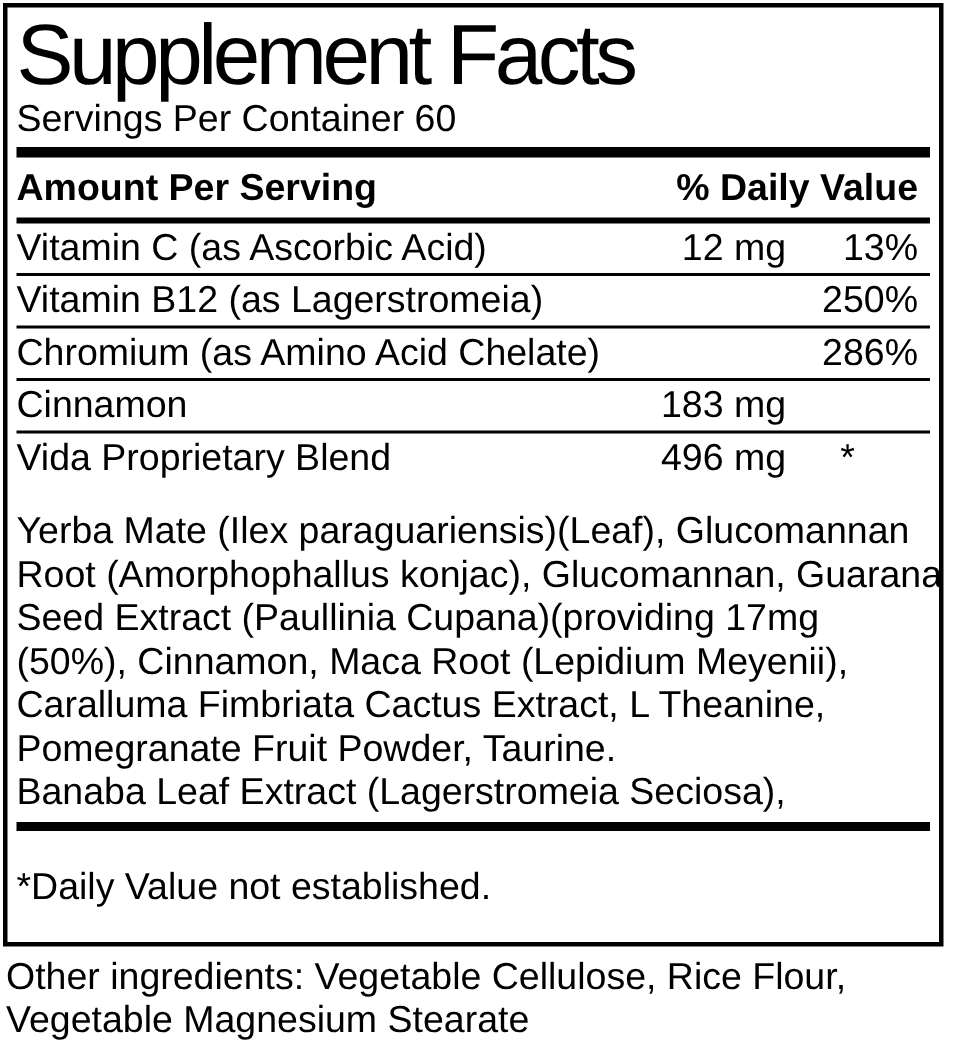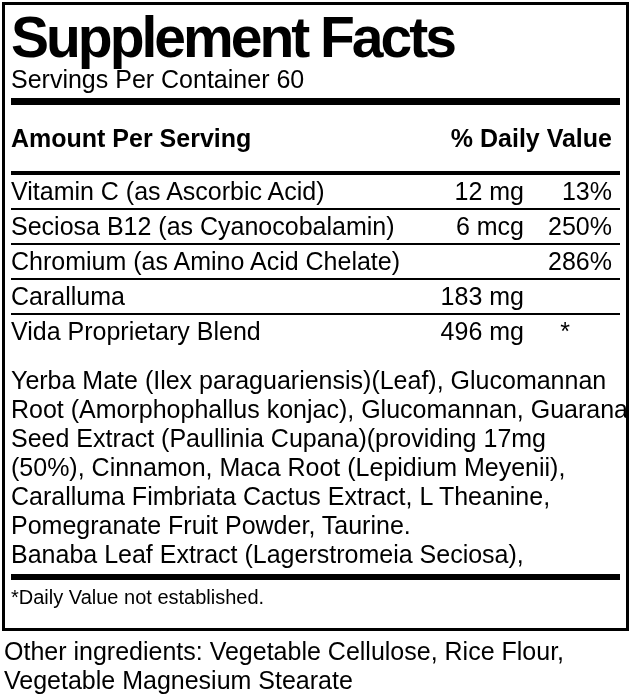--- a/index.html
+++ b/index.html
@@ -13,61 +13,61 @@
     position: absolute;
     left: 2px; top: 2px;
     width: 627px; height: 629px;
     border: 3px solid #000;
     background: #fff;
     padding: 0 6px;
     overflow: hidden;
   }
   .title {
     font-size: 57px;
-    font-weight: bold;
+    font-weight: normal;
     letter-spacing: -3px;
     line-height: 56px;
     margin-top: 4px;
     white-space: nowrap;
   }
   .serving-line {
     font-size: 25px;
     line-height: 28px;
   }
   .bar-thick { height: 7px; background: #000; margin-top: 5px; }
   .bar-medium { height: 4px; background: #000; }
   .bar-thick-bottom { height: 6px; background: #000; margin-top: 5px; }
   .header-row {
     display: flex;
     justify-content: space-between;
     align-items: flex-start;
     font-weight: bold;
     font-size: 25px;
     line-height: 26px;
-    padding: 20px 0;
+    padding: 7px 0;
   }
   .header-row .dv-head { padding-right: 8px; white-space: nowrap; }
   .nutrient-row {
     display: flex;
     align-items: center;
     font-size: 25px;
     line-height: 26px;
     padding: 3px 0 4px;
   }
   .nutrient-row.sep { border-bottom: 2px solid #000; }
   .col-name { flex: 1; white-space: nowrap; }
   .col-amt { width: 112px; text-align: right; white-space: nowrap; }
   .col-dv  { width: 96px; text-align: right; padding-right: 8px; white-space: nowrap; }
   .col-dv.centered { text-align: center; padding-right: 14px; }
   .blend-desc { font-size: 25px; line-height: 29px; margin-top: 18px; }
   .blend-line { white-space: nowrap; }
   .footnote {
-    font-size: 20px;
+    font-size: 25px;
     line-height: 28px;
-    padding-top: 3px;
+    padding-top: 23px;
   }
   .other-ingredients {
     position: absolute;
     left: 4px;
     top: 637px;
     width: 632px;
     font-size: 25px;
     line-height: 29px;
   }
 </style>
@@ -89,32 +89,31 @@
 
   <div class="bar-medium"></div>
 
   <div class="nutrient-row sep">
     <span class="col-name">Vitamin C (as Ascorbic Acid)</span>
     <span class="col-amt">12 mg</span>
     <span class="col-dv">13%</span>
   </div>
 
   <div class="nutrient-row sep">
-    <span class="col-name">Seciosa B12 (as Cyanocobalamin)</span>
-    <span class="col-amt">6 mcg</span>
+    <span class="col-name">Vitamin B12 (as Lagerstromeia)</span>
     <span class="col-dv">250%</span>
   </div>
 
   <div class="nutrient-row sep">
     <span class="col-name">Chromium (as Amino Acid Chelate)</span>
     <span class="col-dv">286%</span>
   </div>
 
   <div class="nutrient-row sep">
-    <span class="col-name">Caralluma</span>
+    <span class="col-name">Cinnamon</span>
     <span class="col-amt">183 mg</span>
     <span class="col-dv"></span>
   </div>
 
   <div class="nutrient-row">
     <span class="col-name">Vida Proprietary Blend</span>
     <span class="col-amt">496 mg</span>
     <span class="col-dv centered">*</span>
   </div>
 

